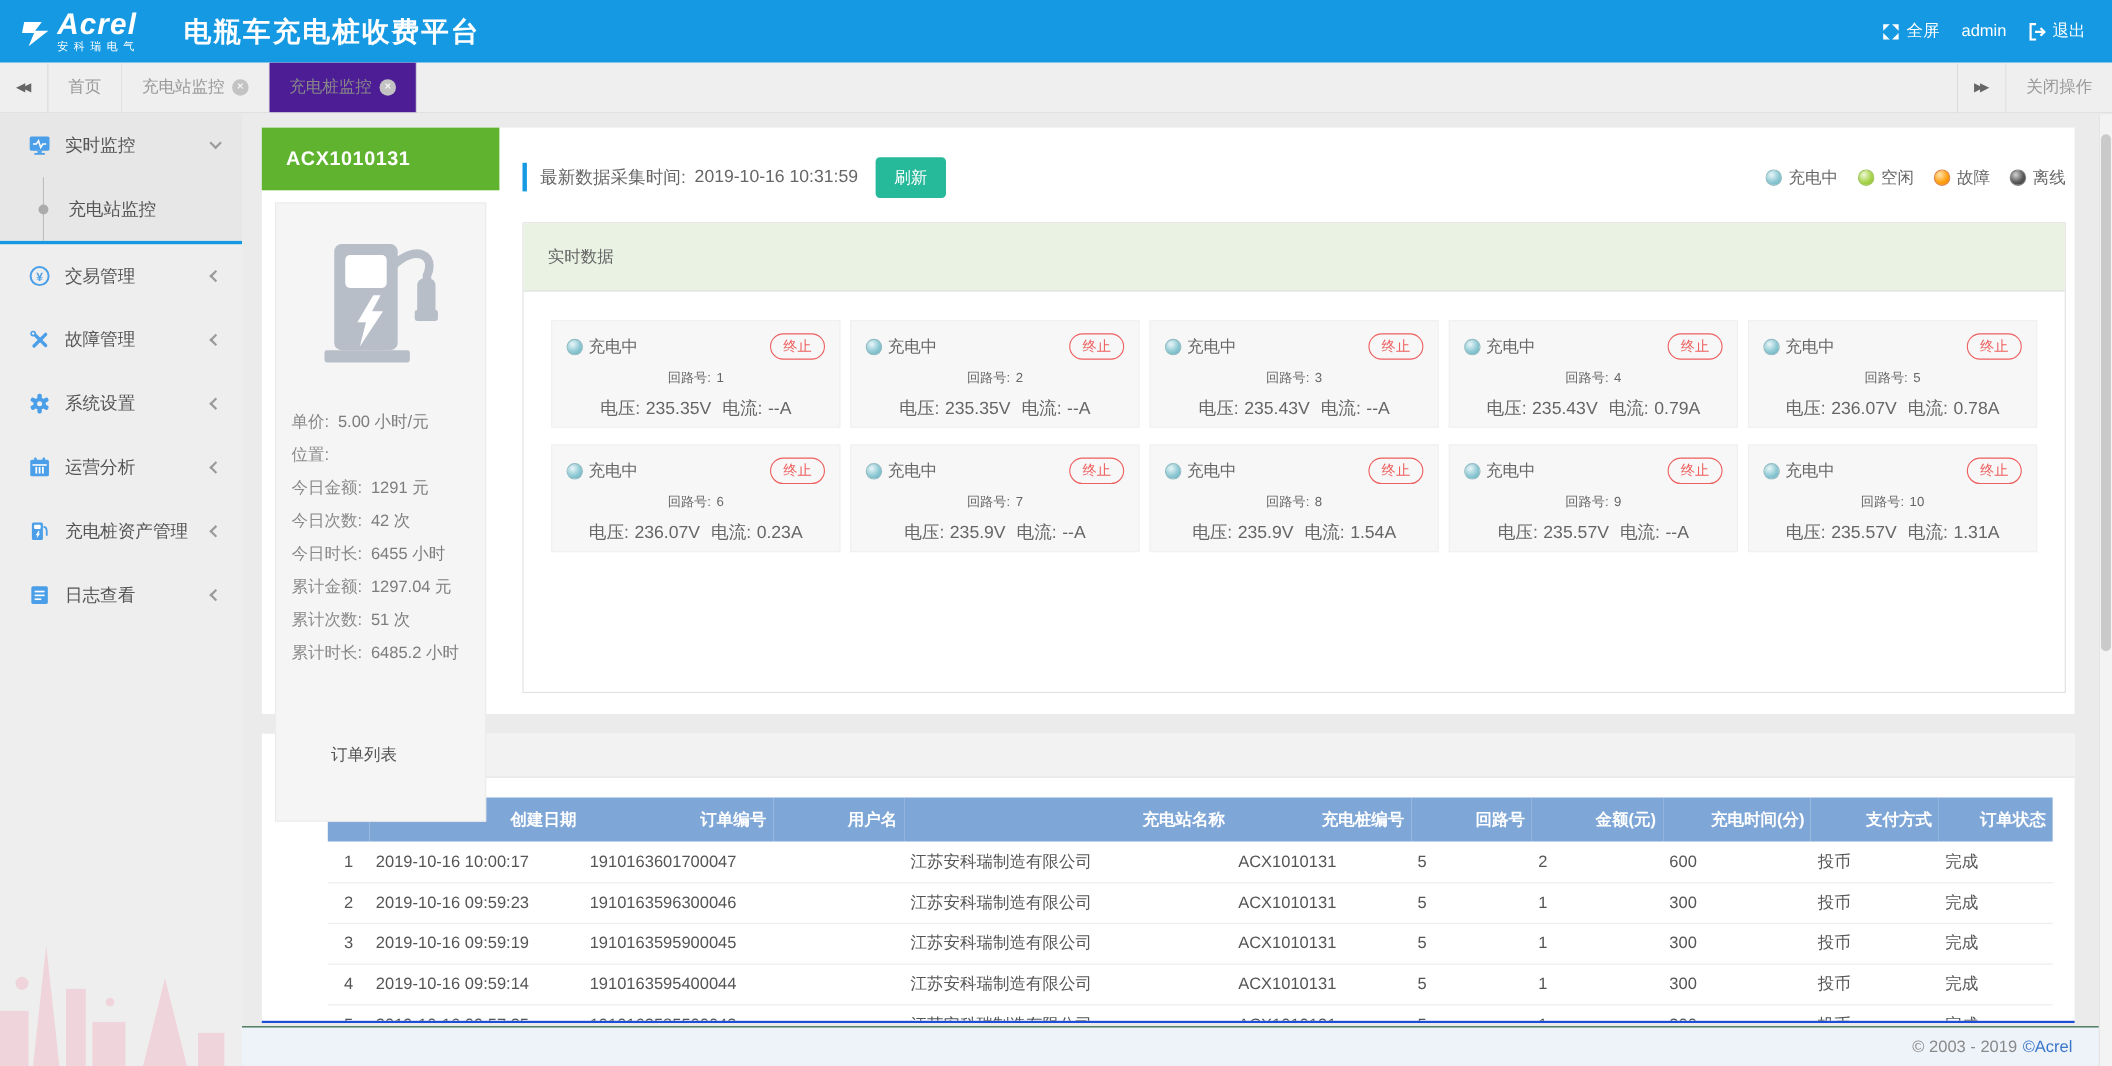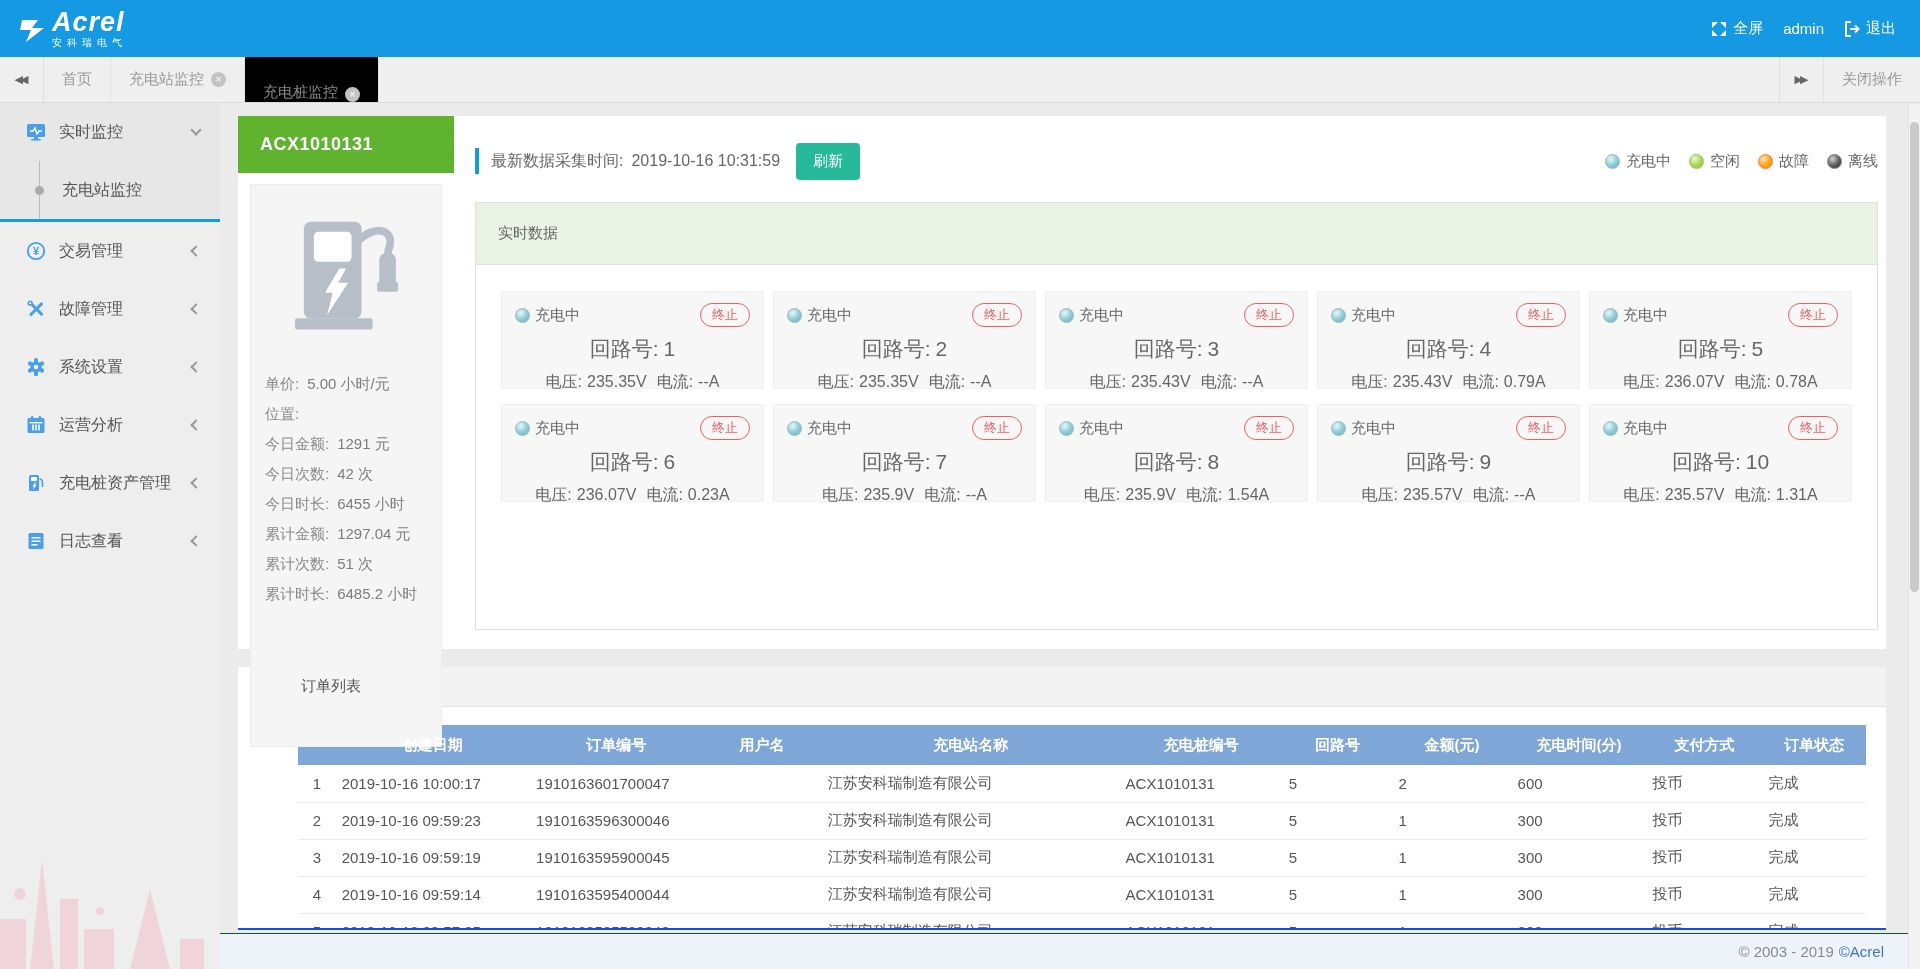--- a/index.html
+++ b/index.html
@@ -15,21 +15,21 @@
   .logo-main { font-size:27px; font-weight:bold; font-style:italic; letter-spacing:1px; }
   .logo-sub { font-size:10px; letter-spacing:5px; margin-top:2px; }
   .app-title { font-size:25px; font-weight:bold; margin-left:26px; letter-spacing:2px; }
   .topbar-right { margin-left:auto; display:flex; align-items:center; gap:20px; padding-right:24px; font-size:15px; }
   .topbar-item { display:flex; align-items:center; gap:6px; cursor:pointer; }
 
   
   .tabbar { height:46px; background:#efefef; display:flex; align-items:stretch; flex:none; border-bottom:1px solid #dcdcdc; }
   .tab-nav { width:44px; display:flex; align-items:center; justify-content:center; color:#666; font-size:11px; letter-spacing:-3px; border-right:1px solid #dcdcdc; cursor:pointer; padding-right:3px; }
   .tab { display:flex; align-items:center; padding:0 18px; font-size:15px; color:#999; border-right:1px solid #e2e2e2; cursor:pointer; }
-  .tab.active { background:#000000; color:#888;align-items:flex-end; }
+  .tab.active { background:#4c1d95; color:#888; }
   .tab-close { width:15px; height:15px; border-radius:50%; background:#c3c3c3; color:#fff; font-size:11px; line-height:15px; text-align:center; margin-left:7px; cursor:pointer; }
   .tabbar-spacer { flex:1; }
   .close-ops { display:flex; align-items:center; padding:0 18px; font-size:15px; color:#999; border-left:1px solid #e2e2e2; cursor:pointer; }
 
   
   .main-row { flex:1; display:flex; min-height:0; }
 
   
   .sidebar { width:220px; flex:none; background:#eeeeee; position:relative; overflow:hidden; }
   .menu-group-active { background:#e7e7e7; }
@@ -76,32 +76,32 @@
   .bead-fault { background:radial-gradient(circle at 35% 30%, #ffe3ae 0%, #ffa216 55%, #ef8300 100%); border:1px solid #df8549; }
   .bead-offline { background:radial-gradient(circle at 35% 30%, #d2d2d2 0%, #5a5a5a 55%, #333 100%); border:1px solid #7d7d7d; }
 
   .rt-box { margin-top:21px; border:1px solid #e0e0e0; height:428px; }
   .rt-head { height:62px; background:#eaf2e3; border-bottom:1px solid #e0e0e0; display:flex; align-items:center; padding-left:22px; font-size:15px; color:#666; }
   .rt-body { padding:26px 25px 0 25px; display:flex; flex-wrap:wrap; gap:15px 9px; align-content:flex-start; }
   .circuit-card { width:calc((100% - 36px)/5); height:98px; background:#f7f7f7; border:1px solid #f0f0f0; padding:11px 13px 0 13px; }
   .cc-top { display:flex; align-items:center; }
   .cc-status { display:flex; align-items:center; gap:5px; font-size:15px; color:#666; }
   .stop-btn { margin-left:auto; background:transparent; border:1px solid #ee5f5f; color:#ee5f5f; border-radius:999px; font-size:13px; padding:2px 11px; cursor:pointer; font-family:inherit; }
-  .cc-circuit { text-align:center; font-size:21px; color:#666; margin-top:8px; }
+  .cc-circuit { text-align:center; font-size:12px; color:#666; margin-top:8px; }
   .cc-circuit span + span { margin-left:5px; }
   .cc-vals { text-align:center; font-size:16px; color:#666; margin-top:9px; white-space:nowrap; }
   .cc-vals span + span { margin-left:5px; }
   .cc-vals .sep { margin-left:10px; }
 
   
   .panel-orders { margin-top:18px; height:263px; overflow:hidden; border-bottom:2px solid #1d4ed8;padding-left:41px; }
   .orders-head { height:40px; background:#f2f2f2; border-bottom:1px solid #e4e4e4; display:flex; align-items:center; padding-left:22px; font-size:15px; color:#555; }
   .orders-table-wrap { padding:18px 20px 0 19px; }
   table.orders { width:100%; border-collapse:collapse; table-layout:fixed; }
-  table.orders th { background:#7ea6d6; color:#fff; font-size:15px; font-weight:bold; text-align:center; height:40px; padding:0 6px; }
+  table.orders th { background:#7ea6d6; color:#fff; font-size:15px; font-weight:bold; text-align:right; height:40px; padding:0 6px; }
   table.orders td { font-size:15px; color:#555; height:37px; padding:0 6px; border-bottom:1px solid #ececec; overflow:hidden; white-space:nowrap; }
   table.orders .c-idx { width:2.4%; text-align:center; }
   table.orders .c-date { width:12.4%; }
   table.orders .c-order { width:11%; }
   table.orders .c-user { width:7.6%; }
   table.orders .c-station { width:19%; }
   table.orders .c-pile { width:10.4%; }
   table.orders .c-circ { width:7%; }
   table.orders .c-amt { width:7.6%; }
   table.orders .c-time { width:8.6%; }
@@ -124,20 +124,21 @@
   <div class="topbar">
     <div class="logo-wrap">
       <svg class="logo-mark" viewBox="0 0 30 30">
         <polygon points="4,6 20,6 14,14 26,14 8,28 13,16 2,16" fill="#ffffff"></polygon>
       </svg>
       <div class="logo-text-col">
         <span class="logo-main">Acrel</span>
         <span class="logo-sub">安科瑞电气</span>
       </div>
     </div>
+    <div class="app-title">电瓶车充电桩收费平台</div>
     <div class="topbar-right">
       <div class="topbar-item">
         <svg width="16" height="16" viewBox="0 0 16 16">
           <g fill="#ffffff">
             <polygon points="1,1 7,1 1,7"></polygon>
               <polygon points="9,1 15,1 15,7"></polygon>
             <polygon points="1,9 1,15 7,15"></polygon>
               <polygon points="15,9 15,15 9,15"></polygon>
           </g>
         </svg>

